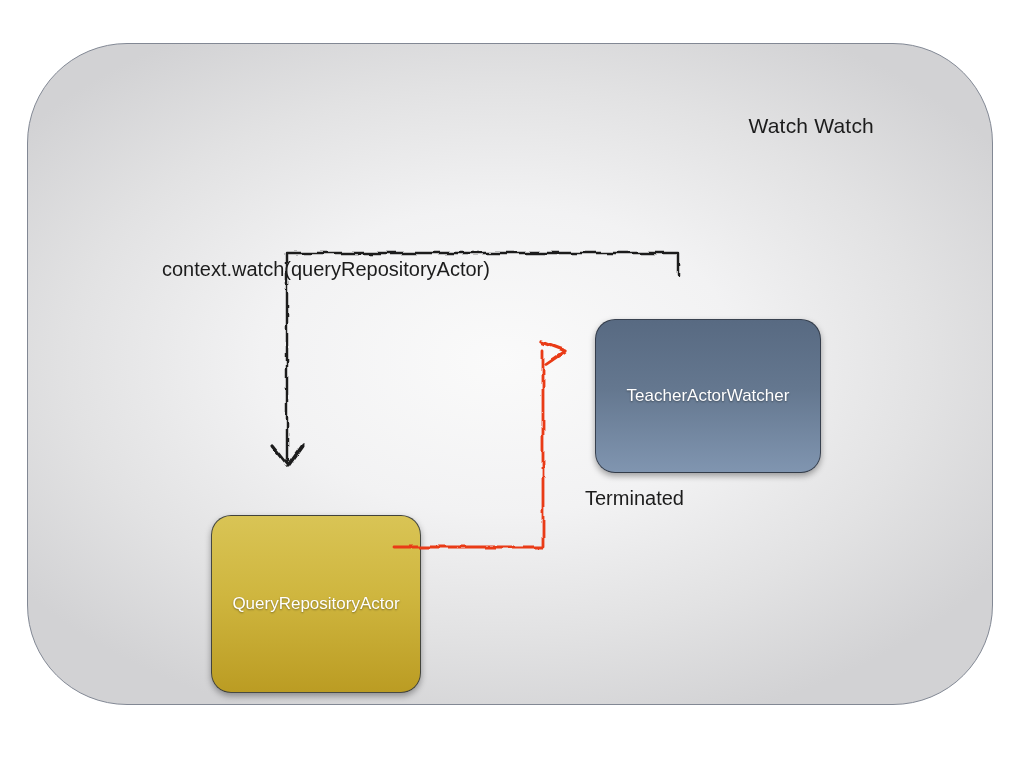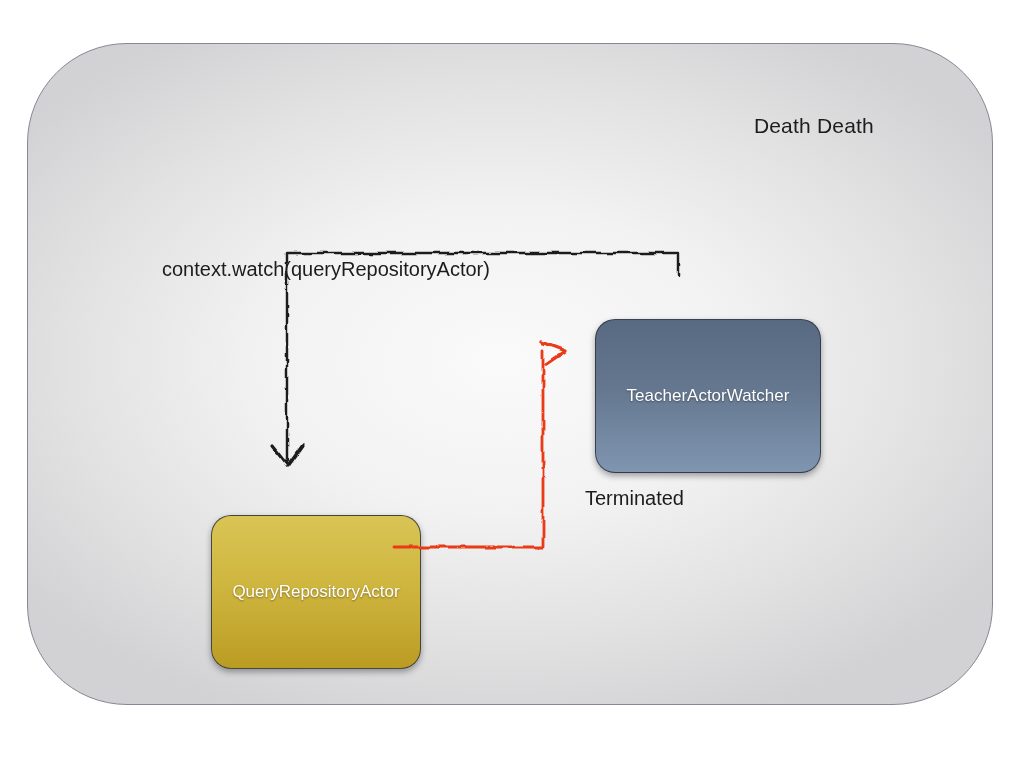--- a/index.html
+++ b/index.html
@@ -66,38 +66,38 @@
     left: 567px;
     top: 275px;
     width: 226px;
     height: 154px;
     background: linear-gradient(to bottom, #586a82 0%, #64778f 45%, #8095b0 100%);
   }
   .node-query {
     left: 183px;
     top: 471px;
     width: 210px;
-    height: 154px;
+    height: 178px;
     background: linear-gradient(to bottom, #d9c455 0%, #cfb63f 45%, #bb9c23 100%);
   }
   .arrows {
     position: absolute;
     left: 0;
     top: 0;
     pointer-events: none;
   }
 </style>
 </head>
 <body>
 
 <div class="stage">
 
   <div class="slide">
 
-    <div class="slide-title">Death Death</div>
+    <div class="slide-title">Watch Watch</div>
 
     <div class="label watch-label">context.watch(queryRepositoryActor)</div>
 
     <div class="label terminated-label">Terminated</div>
 
     <div class="node node-teacher">
       <span>TeacherActorWatcher</span>
     </div>
 
     <div class="node node-query">

